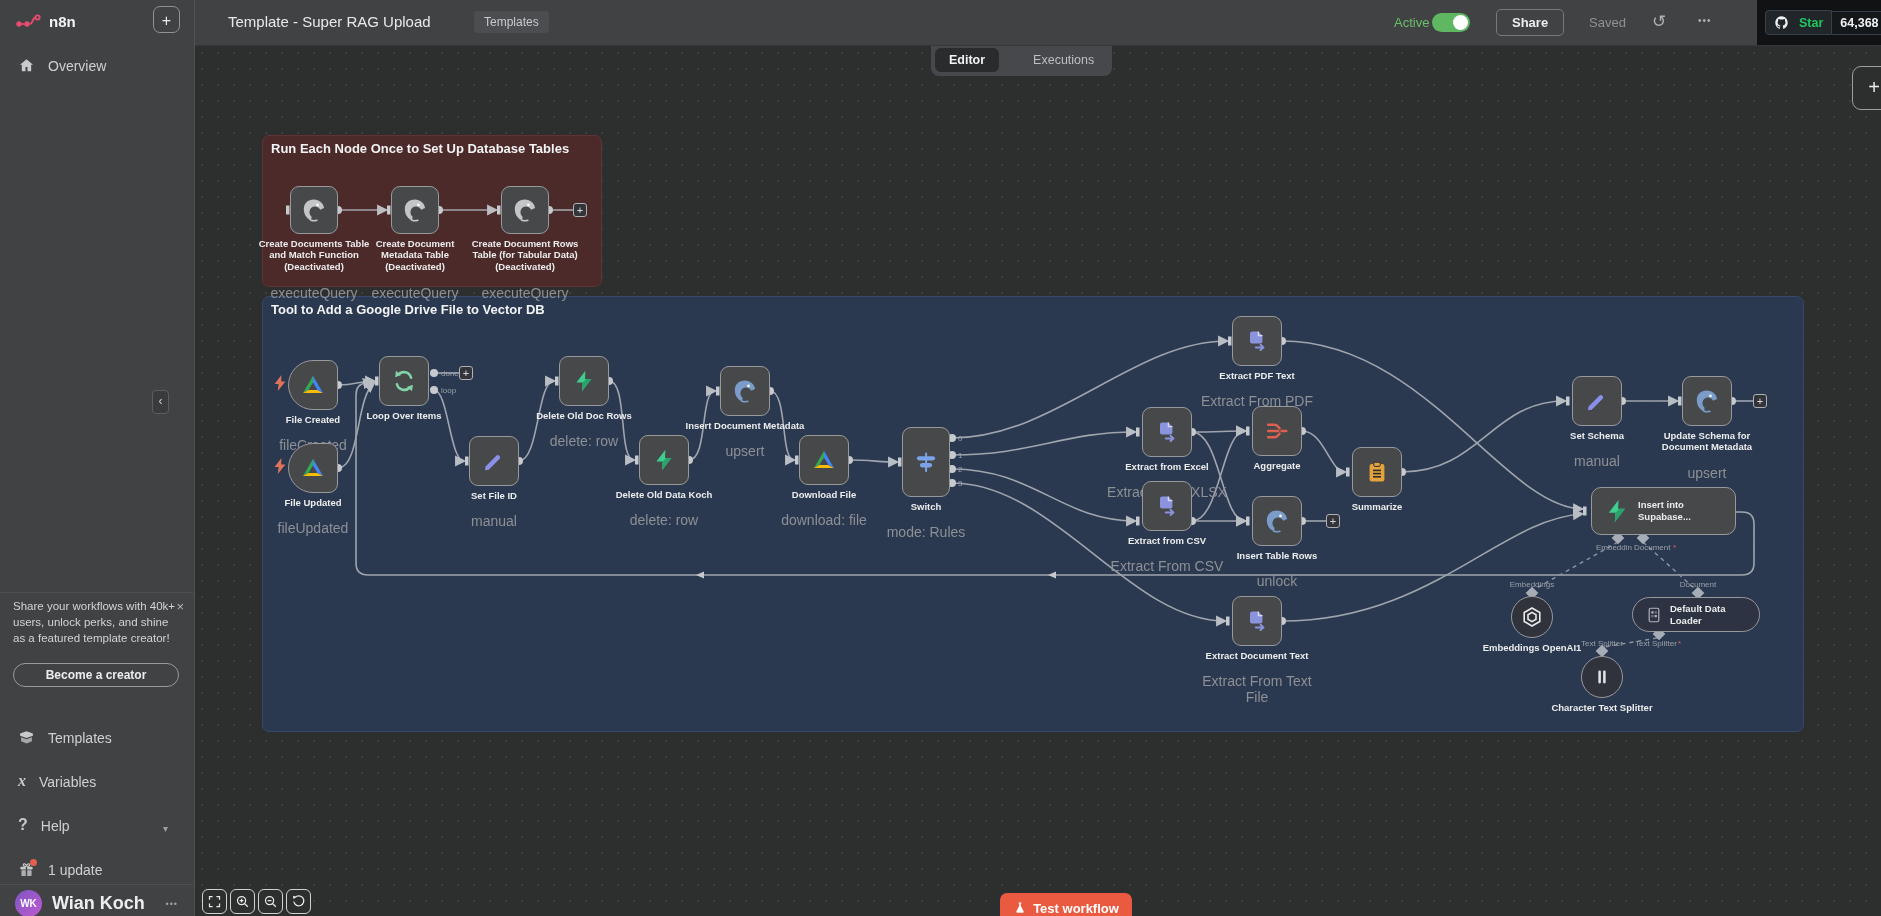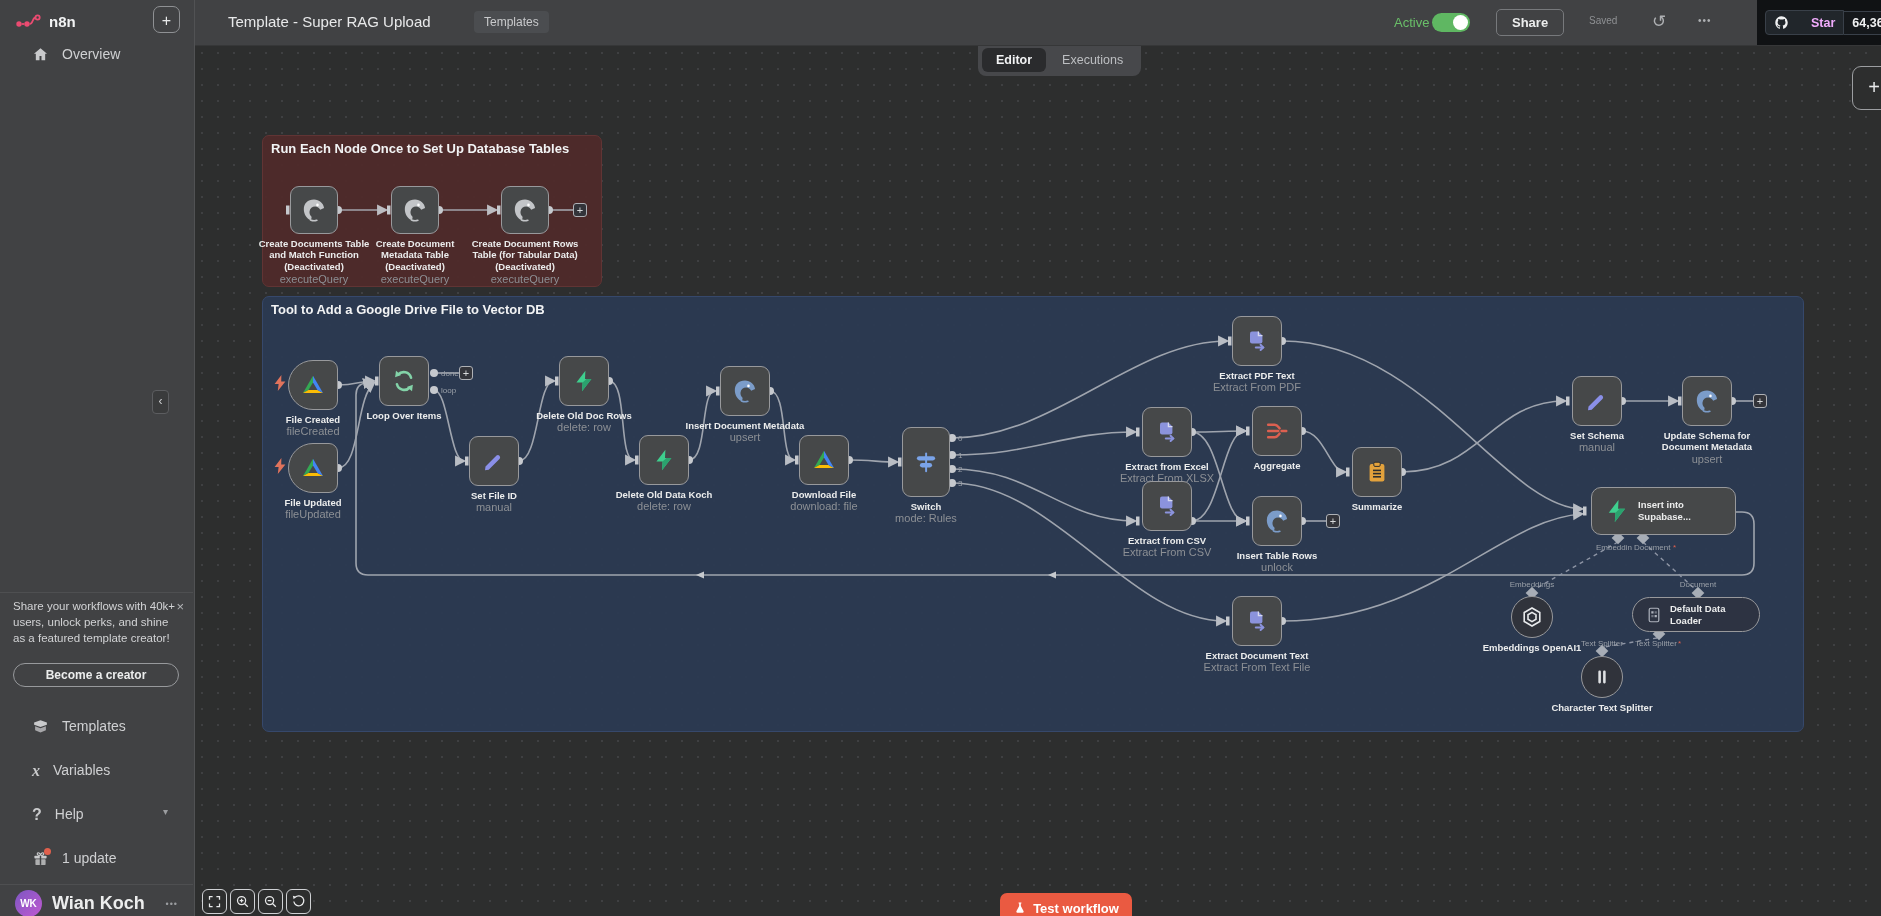--- a/index.html
+++ b/index.html
@@ -9,80 +9,80 @@
   .header{position:absolute;left:194px;top:0;width:1687px;height:45px;background:#414244;
           border-bottom:1px solid #363738;z-index:20}
   .hd-title{position:absolute;left:34px;top:13px;font-size:15px;color:#e8e9ea}
   .hd-badge{position:absolute;left:280px;top:11px;background:#4b4d50;color:#c9cacc;font-size:12px;
             padding:4px 10px;border-radius:4px}
   .hd-active{position:absolute;left:1200px;top:15px;color:#6abf69;font-size:13px}
   .toggle{position:absolute;left:1238px;top:13px;width:38px;height:19px;border-radius:10px;background:#5fb762}
   .toggle .knob{position:absolute;right:2px;top:2px;width:15px;height:15px;border-radius:50%;background:#fff}
   .hd-share{position:absolute;left:1302px;top:9px;border:1px solid #77797c;border-radius:5px;
             padding:5px 15px;font-size:13px;font-weight:bold;color:#eceded;background:transparent}
-  .hd-saved{position:absolute;left:1395px;top:15px;color:#8f9194;font-size:10px}
+  .hd-saved{position:absolute;left:1395px;top:15px;color:#8f9194;font-size:13px}
   .hd-hist{position:absolute;left:1458px;top:11px;color:#aeb0b3;font-size:17px}
   .hd-dots{position:absolute;left:1504px;top:15px;color:#aeb0b3;font-size:10px;letter-spacing:1px}
   .gh-wrap{position:absolute;right:0;top:0;height:45px;width:124px;background:#101214;display:flex;
            align-items:center;justify-content:flex-start;padding-left:8px;box-sizing:border-box}
-  .gh-star{display:flex;align-items:center;gap:22px;background:#21262b;border:1px solid #394049;
-           border-radius:4px 0 0 4px;padding:4px 8px;font-size:12.5px;font-weight:bold;color:#f0abfc}
+  .gh-star{display:flex;align-items:center;gap:10px;background:#21262b;border:1px solid #394049;
+           border-radius:4px 0 0 4px;padding:4px 8px;font-size:12.5px;font-weight:bold;color:#22c55e}
   .gh-count{background:#15181b;border:1px solid #394049;border-left:none;border-radius:0 4px 4px 0;
             padding:4px 8px;font-size:12.5px;font-weight:bold;color:#f0f1f2}
   
   .sidebar{position:absolute;left:0;top:0;width:194px;height:916px;background:#414244;
            border-right:1px solid #515254;z-index:30}
   .sb-logo{position:absolute;left:14px;top:9px;display:flex;align-items:center;gap:7px}
   .sb-logo-text{font-size:15px;font-weight:bold;color:#f2f3f4}
   .sb-add{position:absolute;left:153px;top:6px;width:27px;height:27px;border:1.5px solid #8f9194;
           border-radius:7px;color:#e8e9ea;font-size:16px;line-height:25px;text-align:center;background:transparent}
-  .sb-row{position:absolute;left:0;width:196px;height:28px;display:flex;align-items:flex-start;gap:13px;
-          padding-left:32px;box-sizing:border-box;font-size:14px;color:#cfd0d2}
+  .sb-row{position:absolute;left:0;width:196px;height:28px;display:flex;align-items:flex-end;gap:13px;
+          padding-left:18px;box-sizing:border-box;font-size:14px;color:#cfd0d2}
   .sb-divider{position:absolute;left:0;width:193px;border-top:1px solid #4e4f51}
   .sb-banner{position:absolute;left:0;top:598px;width:194px;padding:0 13px;box-sizing:border-box;
              font-size:11.5px;line-height:1.4;color:#d2d3d5}
   .sb-banner-close{position:absolute;right:10px;top:0;color:#b4b6b9;font-size:13px}
   .sb-cta{position:absolute;left:13px;top:663px;width:166px;height:24px;border:1px solid #97999c;
           border-radius:13px;background:transparent;color:#eceded;font-size:12px;font-weight:bold}
   .sb-chevron{position:absolute;right:28px;color:#9b9da0;font-size:10px}
   .gift-dot{position:absolute;width:7px;height:7px;border-radius:50%;background:#e0604d;right:-2px;top:-2px}
   .sb-user{position:absolute;left:0;top:890px;width:194px;display:flex;align-items:center;gap:10px;padding-left:15px;box-sizing:border-box}
   .avatar{width:27px;height:27px;border-radius:50%;background:linear-gradient(135deg,#7d56c2,#c05ad1);
           color:#fff;font-size:10px;font-weight:bold;display:flex;align-items:center;justify-content:center}
   .sb-user-name{font-size:18px;font-weight:bold;color:#eceded}
   .sb-user-dots{position:absolute;right:16px;color:#9b9da0;font-size:9px;letter-spacing:1px}
   .collapse{position:absolute;left:152px;top:390px;width:15px;height:22px;background:#3a3b3c;
             border:1px solid #5c5d60;border-radius:4px;color:#cfd0d2;font-size:12px;line-height:20px;
             text-align:center;z-index:40}
   
   .canvas{position:absolute;left:194px;top:45px;width:1687px;height:871px;overflow:hidden;
           background-image:radial-gradient(circle,#3f4042 1px,transparent 1.3px);background-size:16px 16px}
-  .tabbar{position:absolute;left:784px;top:-1px;background:#47484b;border-radius:0 0 8px 8px;
-          padding:4px;display:flex;gap:2px;z-index:15}
+  .tabbar{position:absolute;left:737px;top:-1px;background:#47484b;border-radius:0 0 8px 8px;
+          padding:4px;display:flex;gap:20px;z-index:15}
   .tab{font-size:12.5px;padding:5px 14px;border-radius:6px;color:#bdbfc2}
   .tab.active{background:#2a2b2d;color:#f2f3f4;font-weight:bold}
   .sticky{position:absolute;border-radius:7px;z-index:1}
   .sticky.red{background:rgba(80,42,42,.93);border:1px solid #613434}
   .sticky.blue{background:rgba(43,58,83,.93);border:1px solid #36486b}
   .sticky-title{position:absolute;left:8px;top:5px;font-size:13px;font-weight:bold;color:#f2f3f4;white-space:nowrap}
   svg.wires{position:absolute;left:0;top:0;z-index:2}
   .node{position:absolute;z-index:3}
   .nbox{width:50px;height:50px;background:#464849;border:1.5px solid #98999c;border-radius:9px;
         display:flex;align-items:center;justify-content:center;box-sizing:border-box}
   .nbox.sm{width:48px;height:48px}
   .nbox.trigger{border-radius:25px 9px 9px 25px}
   .nbox.tall{height:70px}
   .nbox.wide{width:145px;height:48px;border-radius:10px;justify-content:flex-start;gap:8px;padding-left:12px}
   .nbox.circle{width:42px;height:42px;border-radius:50%;background:#30333b}
   .nbox.pill{width:128px;height:35px;border-radius:18px;background:#2d3342;justify-content:flex-start;gap:7px;padding-left:12px}
   .nlab{position:absolute;top:54px;left:50%;transform:translateX(-50%);width:124px;text-align:center}
   .nlab.under-sm{top:52px;width:120px}
   .nlab.under-circle{top:46px}
   .nm{font-size:9.5px;font-weight:bold;color:#eceded;line-height:1.2}
-  .sub{font-size:11px;color:#8d9095;margin-top:0}
+  .sub{font-size:14px;color:#8d9095;margin-top:12px}
   .status{font-size:9.5px;font-weight:bold;color:#eceded;line-height:1.25}
   .inwide{font-size:9.5px;font-weight:bold;color:#eceded;width:66px;text-align:left;line-height:1.25}
   .inpill{font-size:9.5px;font-weight:bold;color:#eceded;width:80px;text-align:left;line-height:1.2}
   .plus-box{position:absolute;width:14px;height:14px;border:1.5px solid #aeb1b6;border-radius:3px;
             color:#d7d9db;font-size:11px;line-height:12px;text-align:center;background:#33343a;z-index:3;box-sizing:border-box}
   .plus-big{position:absolute;left:1658px;top:21px;width:44px;height:44px;border:1.5px solid #9c9ea1;
             border-radius:9px;background:#2d2e2e;color:#e8e9ea;font-size:20px;line-height:41px;text-align:center;z-index:5;box-sizing:border-box}
   .bolt{position:absolute;z-index:3}
   .ctrl{position:absolute;width:25px;height:25px;border:1.5px solid #cfd1d4;border-radius:6px;
         background:#2d2e2e;display:flex;align-items:center;justify-content:center;z-index:10;box-sizing:border-box}

